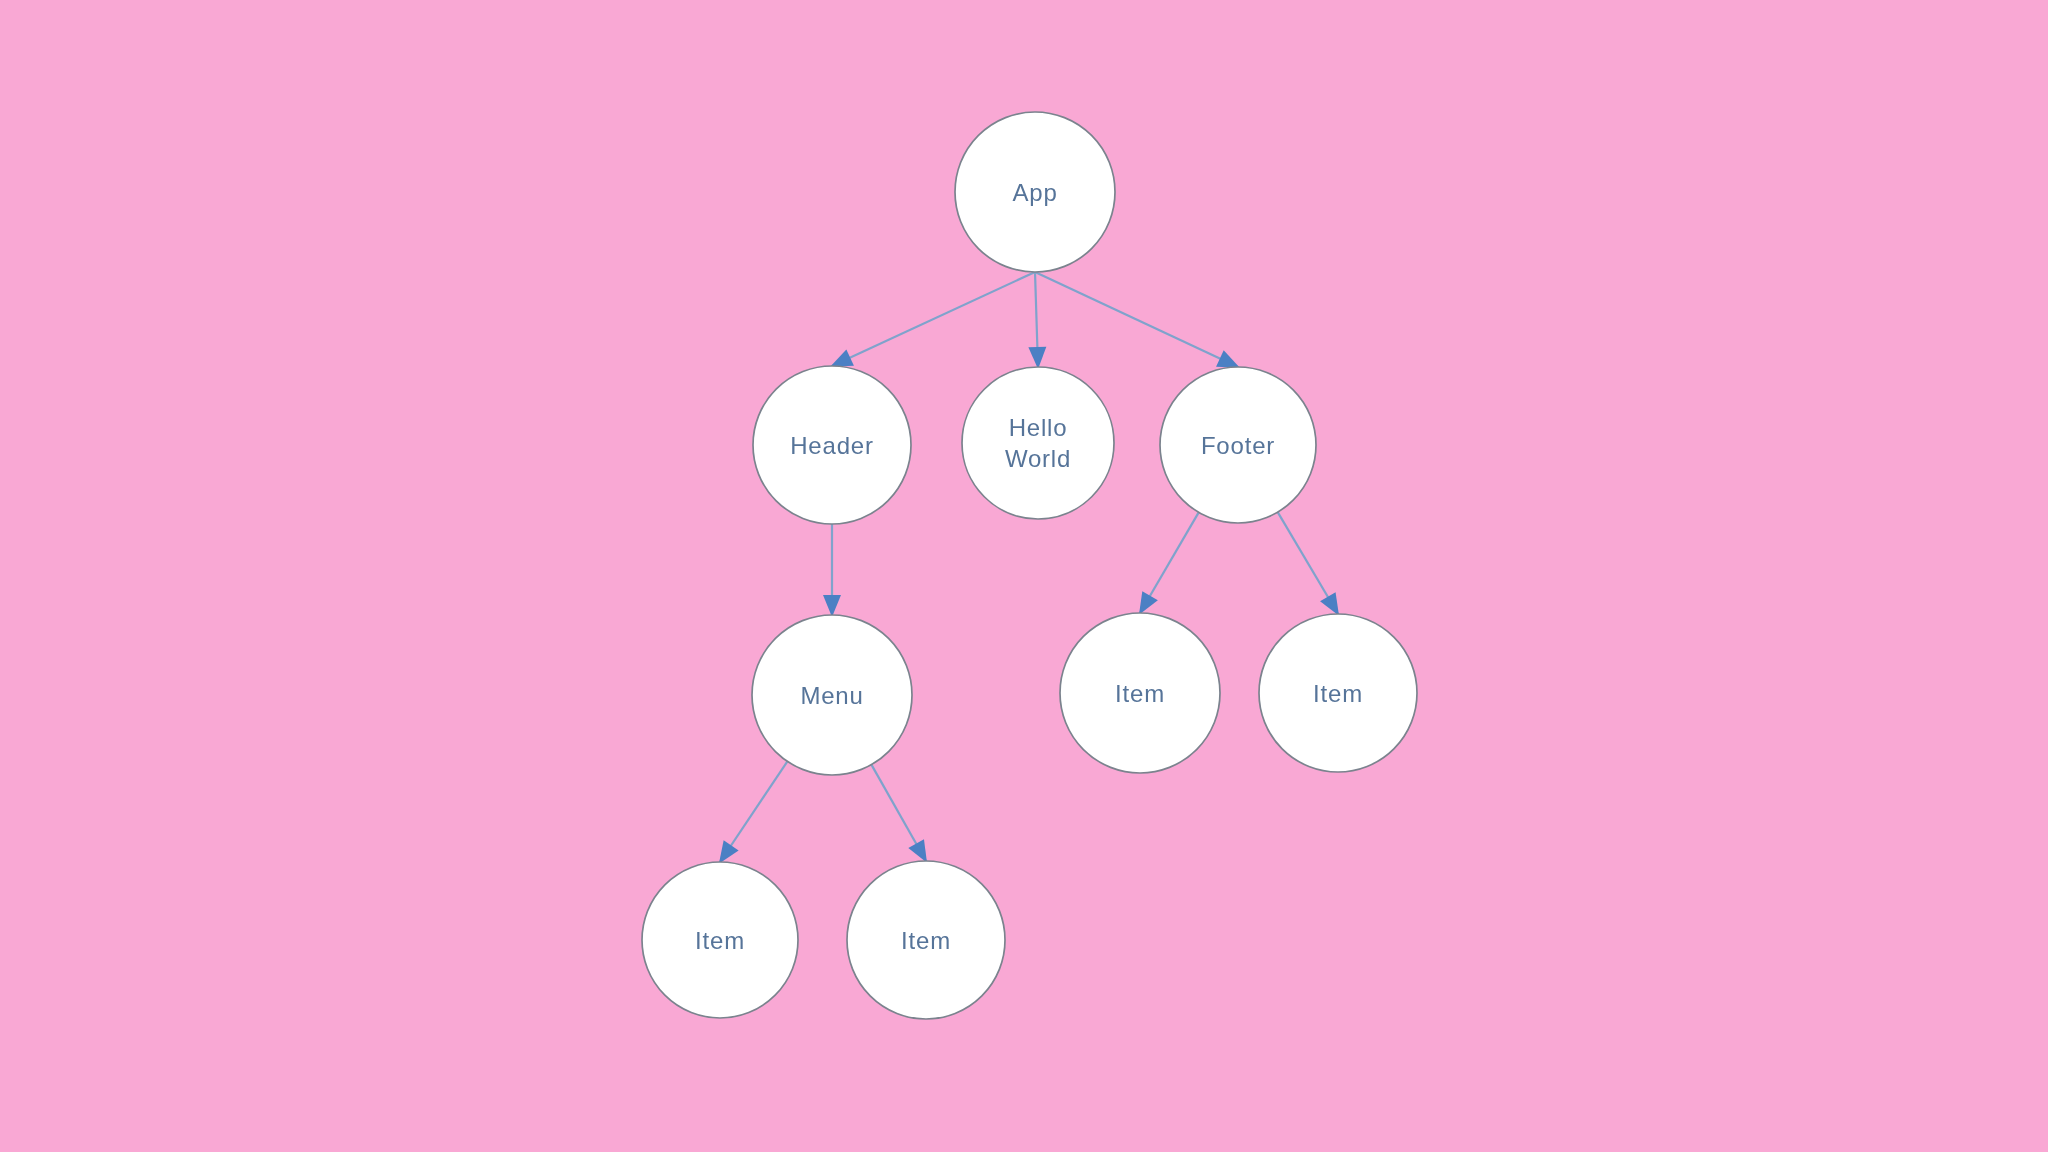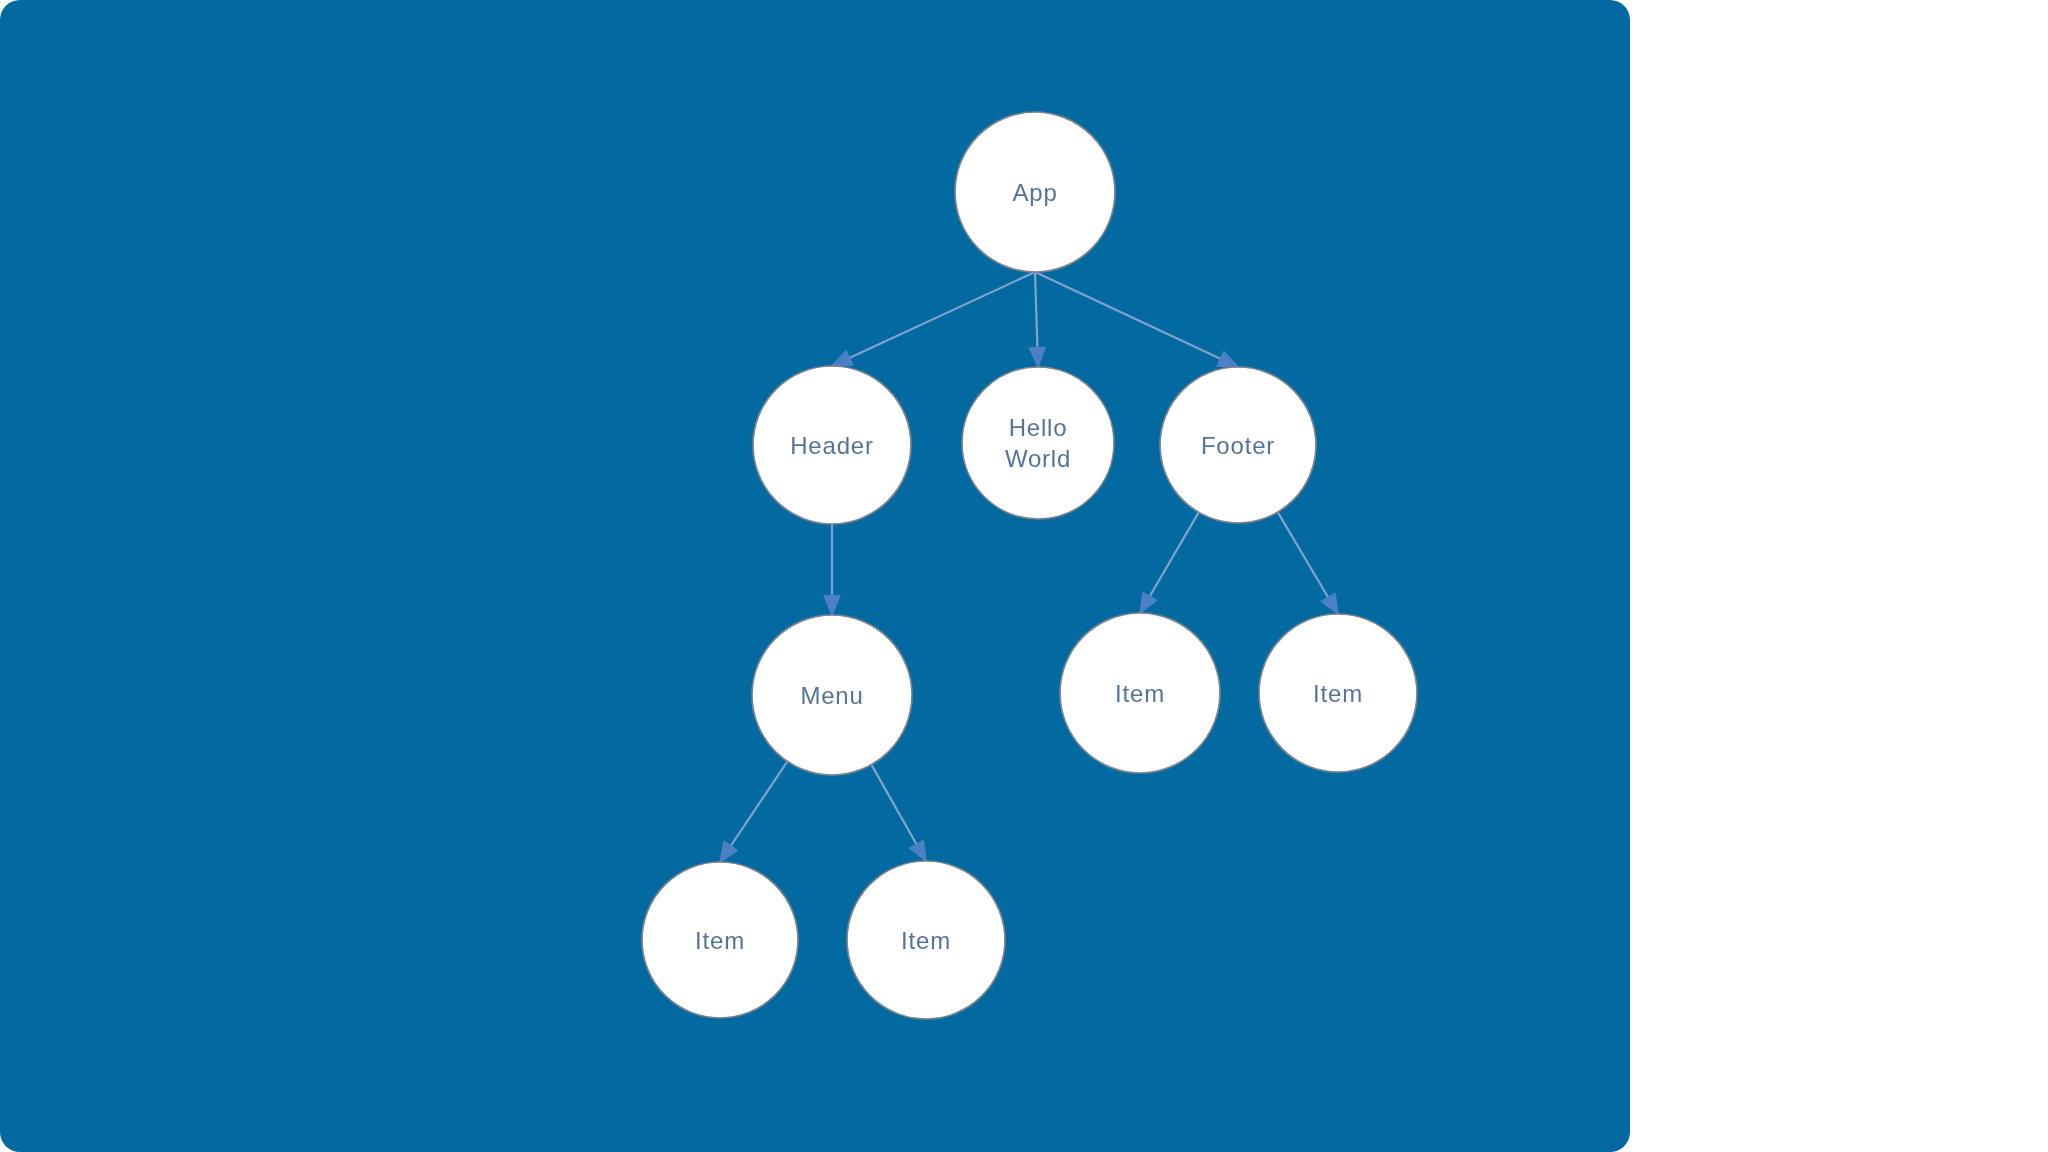--- a/index.html
+++ b/index.html
@@ -3,26 +3,25 @@
 <meta charset="utf-8">
 <title>Diagram</title>
 <style>
   html, body {
     margin: 0;
     padding: 0;
     background: #ffffff;
   }
   .stage {
     position: relative;
-    width: 1630px;
+    width: 2048px;
     height: 1152px;
-    background: #0369a1;
+    background: #f9a8d4;
     overflow: hidden;
     font-family: "Liberation Sans", sans-serif;
-    border-radius: 20px;
   }
   svg.diagram {
     display: block;
     width: 2048px;
     height: 1152px;
   }
   .node-label {
     font-family: "Liberation Sans", sans-serif;
     letter-spacing: 0.8px;
   }

